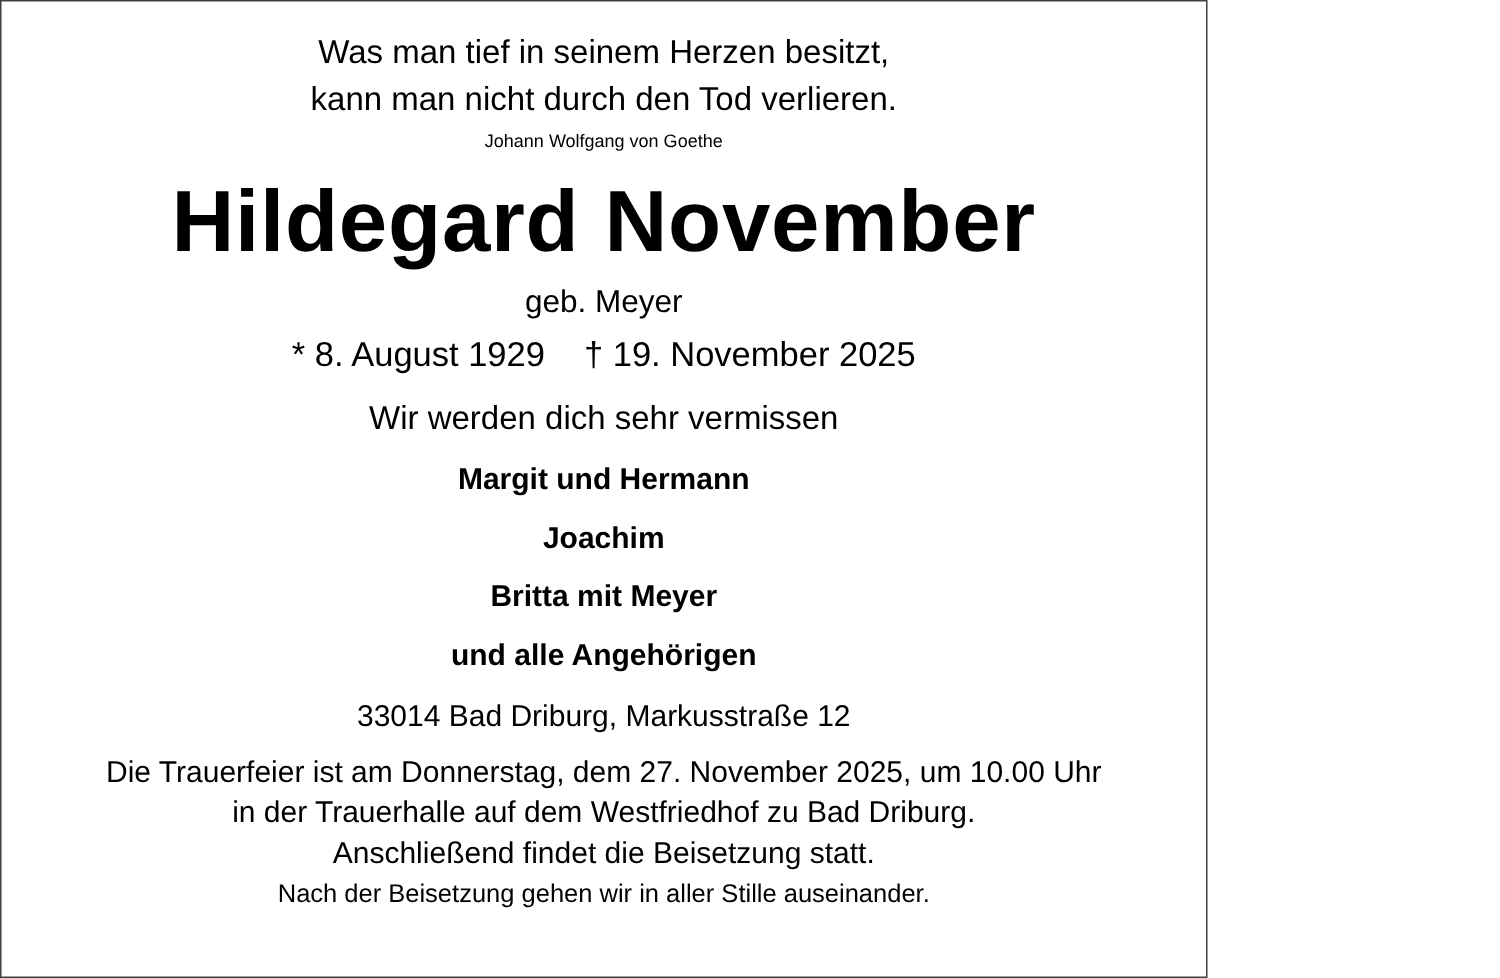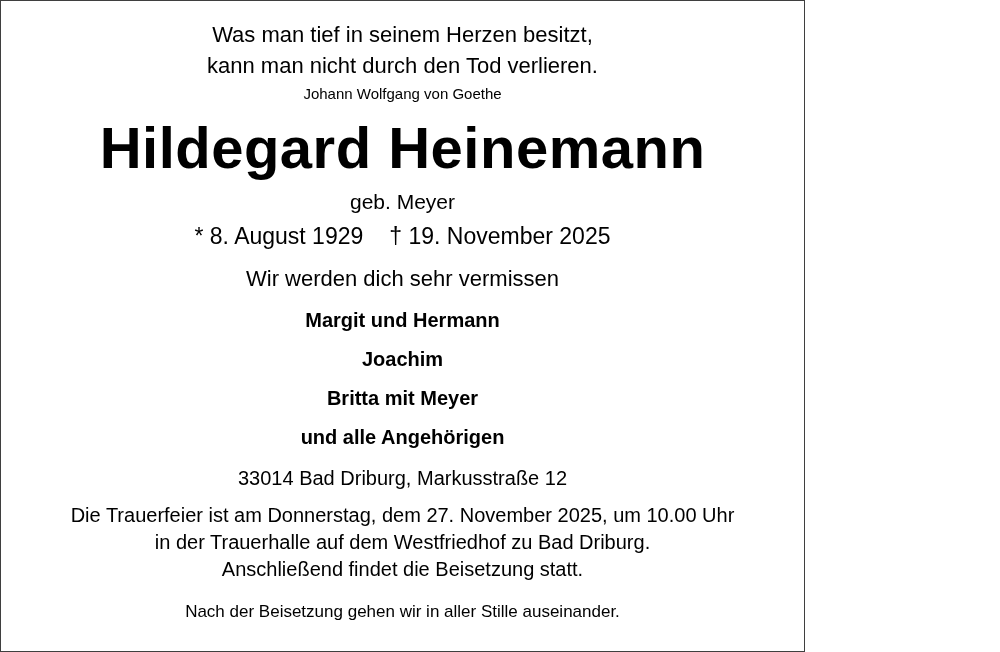--- a/index.html
+++ b/index.html
@@ -19,21 +19,21 @@
     font-family: "Liberation Sans", sans-serif;
     text-align: center;
     overflow: hidden;
   }
   .quote {
     font-size: 22px;
     line-height: 31px;
     padding-top: 18px;
   }
   .quote-author {
-    font-size: 15px;
+    font-size: 12px;
     line-height: 20px;
     margin-top: 3px;
   }
   .deceased-name {
     font-size: 58px;
     line-height: 64px;
     font-weight: bold;
     margin-top: 12px;
     letter-spacing: 0.5px;
   }
@@ -69,35 +69,35 @@
     text-align: center;
   }
   .service {
     font-size: 20px;
     line-height: 27px;
     margin-top: 11px;
   }
   .closing {
     font-size: 17px;
     line-height: 22px;
-    margin-top: 18px;
+    margin-top: 2px;
   }
 </style>
 </head>
 <body>
 
 <div class="notice">
 
   <div class="quote">
     <div>Was man tief in seinem Herzen besitzt,</div>
     <div>kann man nicht durch den Tod verlieren.</div>
   </div>
   <div class="quote-author">Johann Wolfgang von Goethe</div>
 
-  <div class="deceased-name">Hildegard Heinemann</div>
+  <div class="deceased-name">Hildegard November</div>
   <div class="maiden-name">geb. Meyer</div>
 
   <div class="dates">
     <span class="birth">* 8. August 1929</span><span class="death">† 19. November 2025</span>
   </div>
 
   <div class="farewell">Wir werden dich sehr vermissen</div>
 
   <div>
     <div class="mourner">Margit und Hermann</div>

